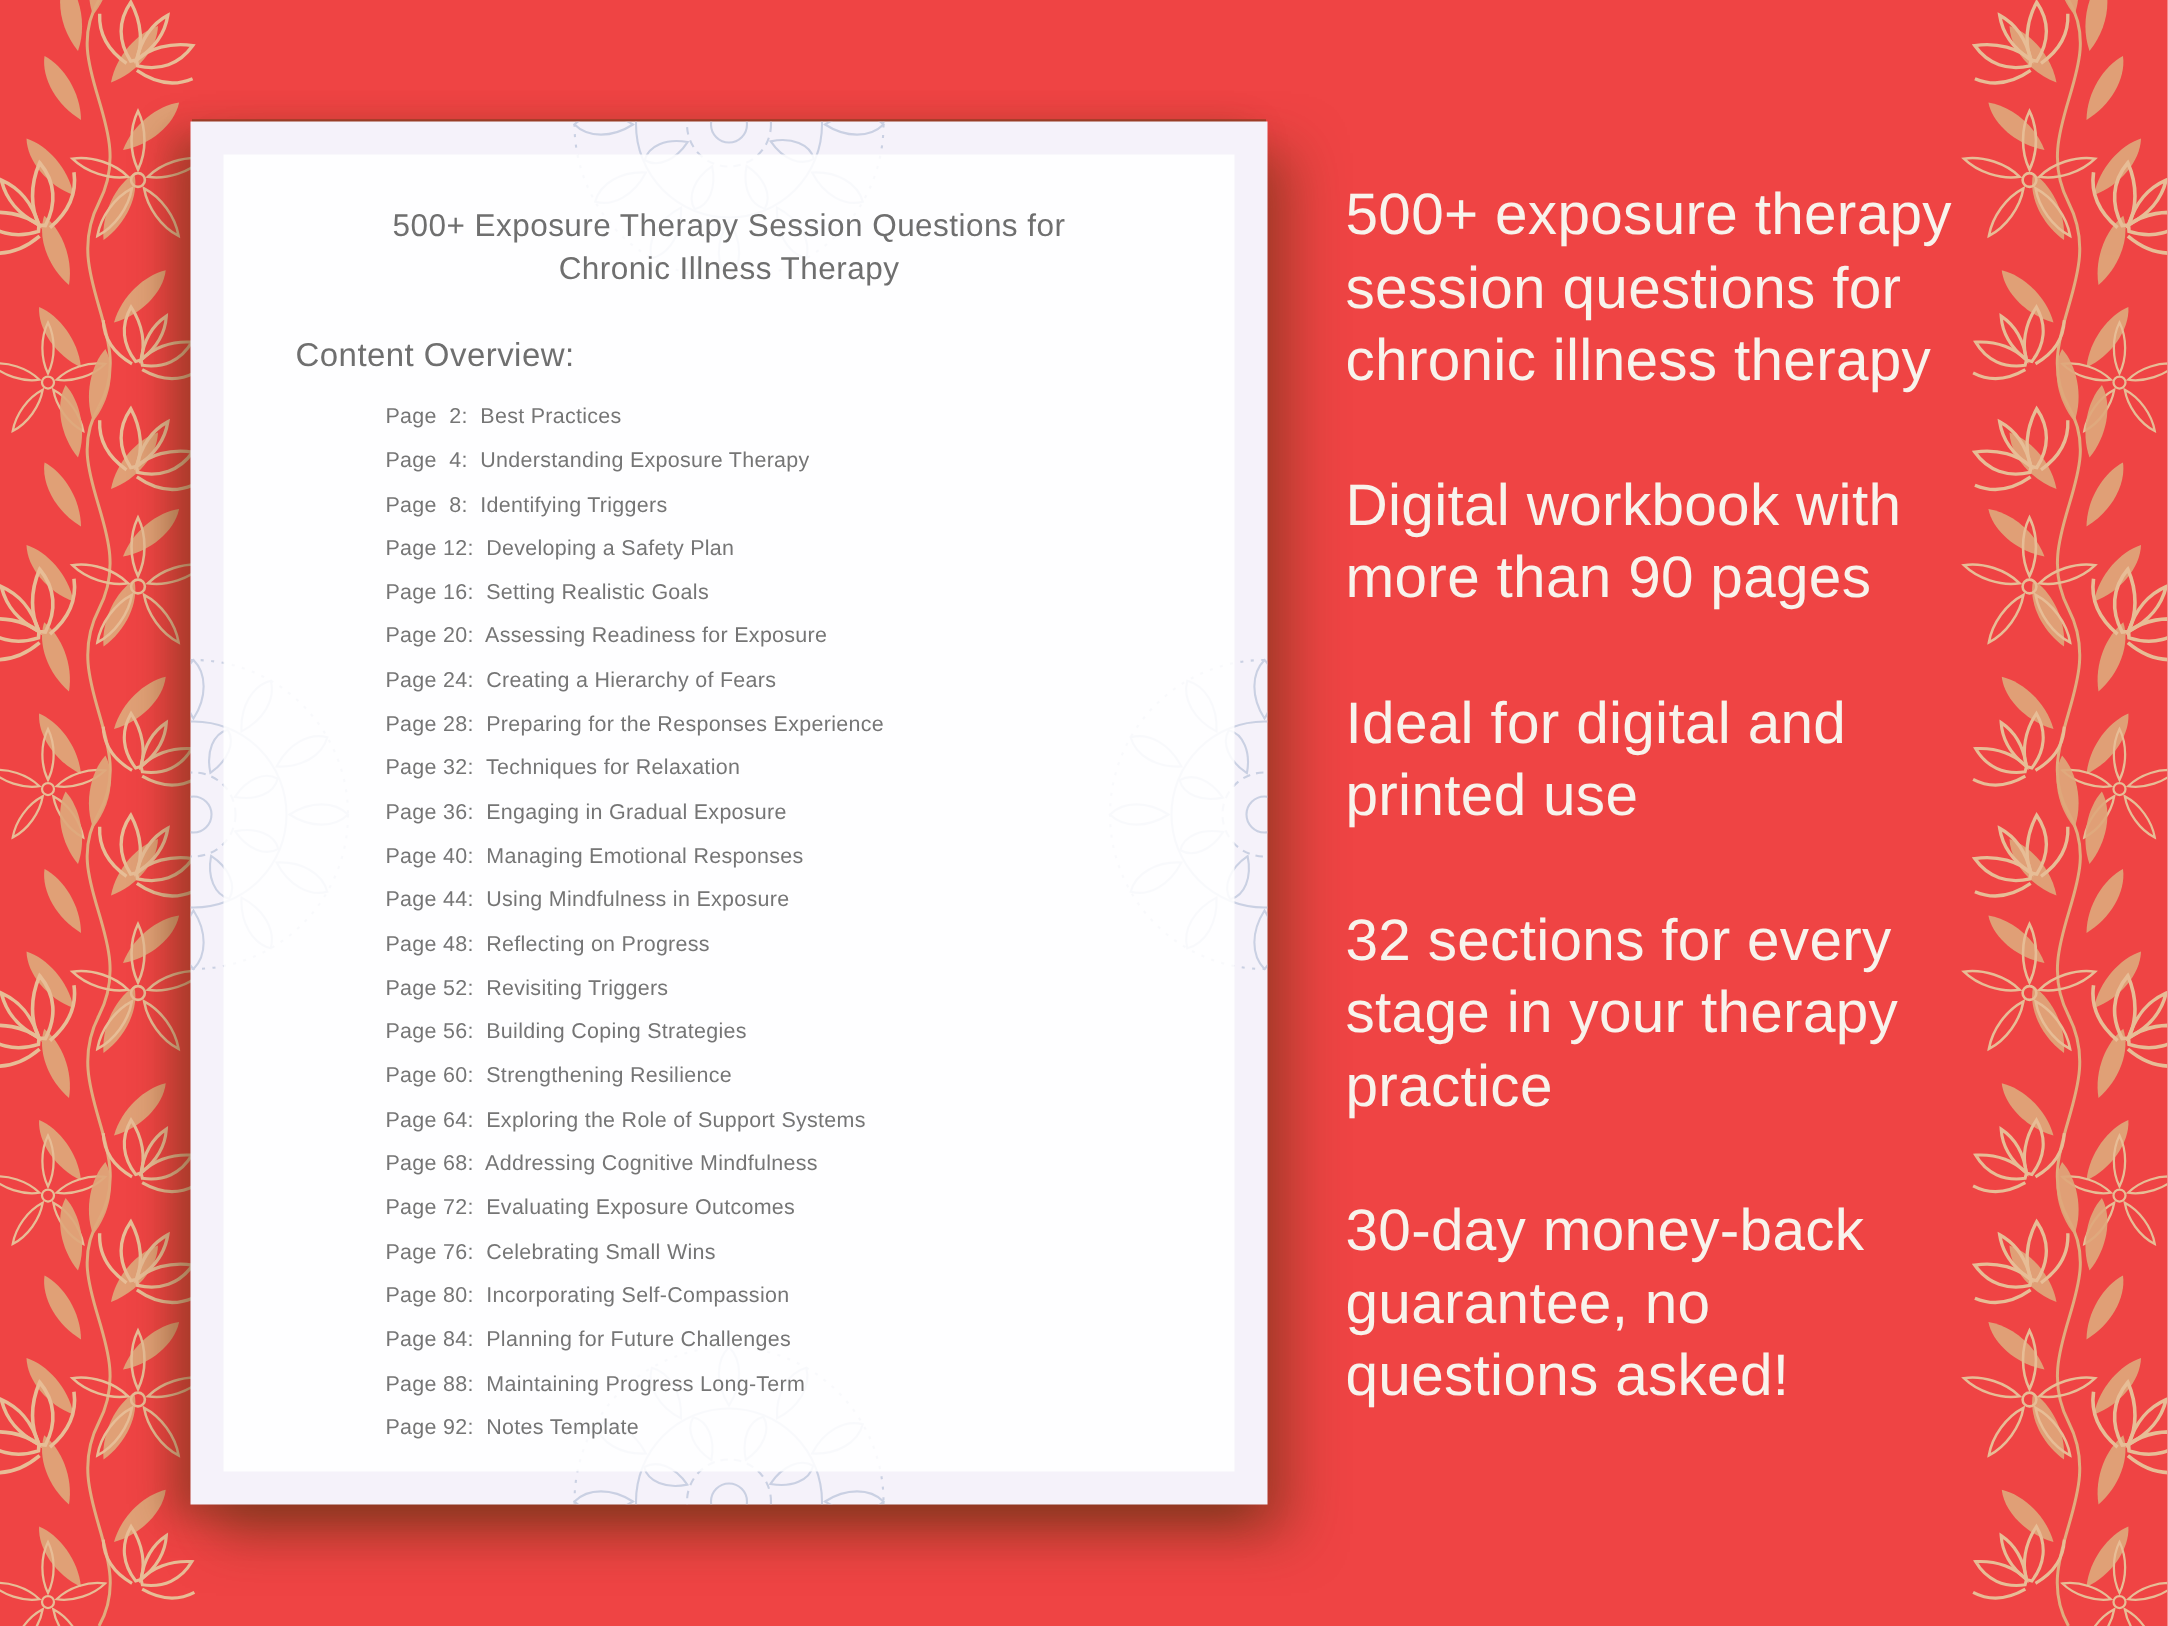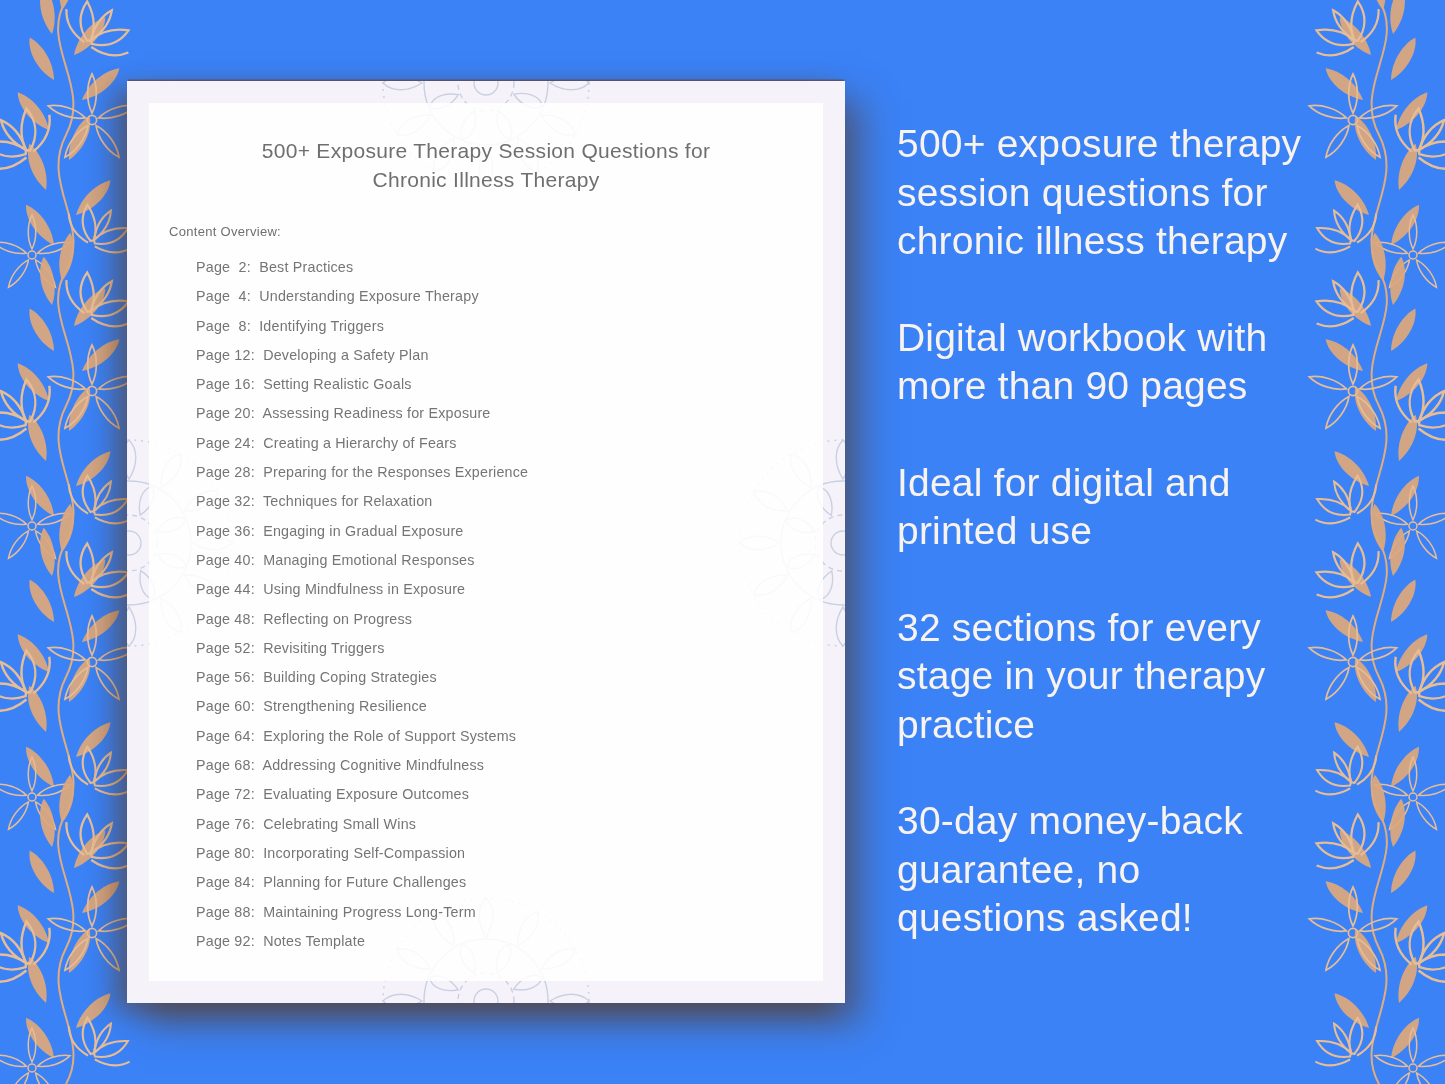--- a/index.html
+++ b/index.html
@@ -1,20 +1,20 @@
 <!DOCTYPE html>
 <html><head>
 <meta charset="utf-8">
 <style>
   html,body{margin:0;padding:0;}
   body{font-family:"Liberation Sans", sans-serif;}
   .stage{
     position:relative;
     width:1445px;height:1084px;
-    background:#3b82f6;
+    background:#ef4444;
     overflow:hidden;
   }
   
   .vine{position:absolute;top:0;height:1084px;width:150px;pointer-events:none;}
   .vine.left{left:-6px;}
   .vine.right{right:-6px;transform:scaleX(-1);}
   
   .doc{
     position:absolute;
     left:127px;top:81px;
@@ -40,27 +40,27 @@
     margin:33px auto 0 auto;
     width:520px;
     text-align:center;
     font-size:21px;
     line-height:29px;
     font-weight:500;
     letter-spacing:.3px;
     color:#6F6F6F;
   }
   .overview-label{
-    margin:30px 0 0 20px;
-    font-size:13px;
+    margin:30px 0 0 48px;
+    font-size:22px;
     letter-spacing:.3px;
     color:#6F6F6F;
   }
   .toc{
-    margin:14px 0 0 47px;
+    margin:14px 0 0 108px;
   }
   .toc .toc-item{
     font-size:14.3px;
     line-height:29.3px;
     letter-spacing:.2px;
     color:#757575;
     white-space:pre;
   }
   
   .marketing{

